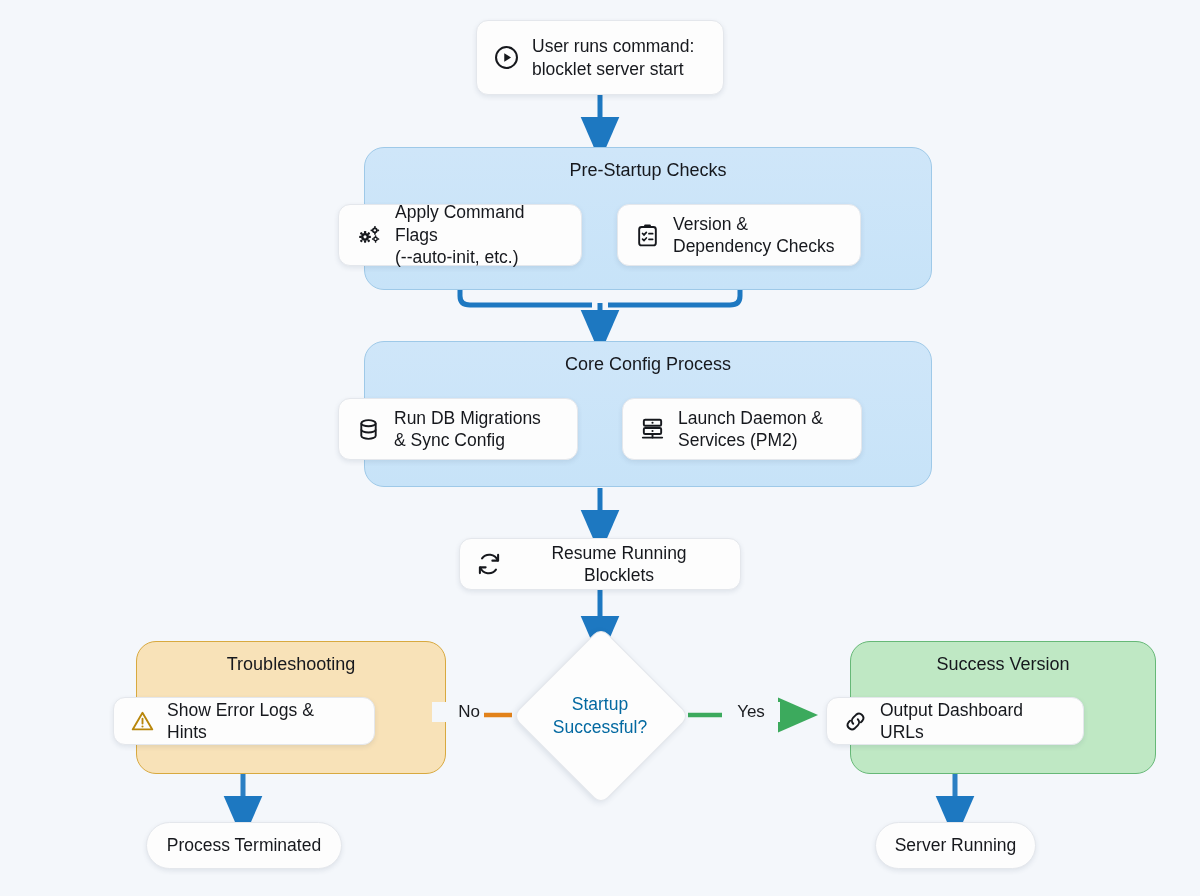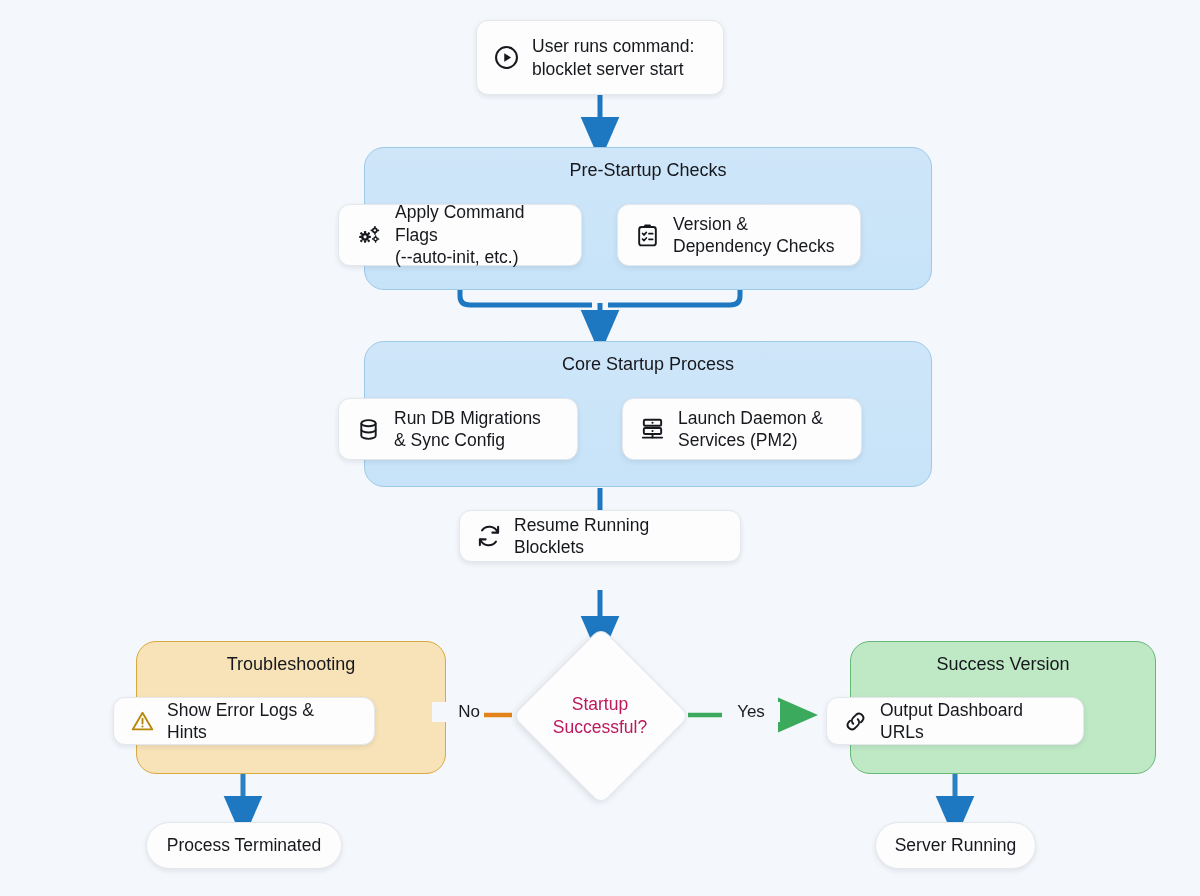--- a/index.html
+++ b/index.html
@@ -90,21 +90,21 @@
     box-shadow: 0 2px 6px rgba(35,55,90,0.12);
     transform: rotate(45deg);
     z-index: 3;
   }
   .diamond-text {
     position: absolute;
     z-index: 4;
     text-align: center;
     font-size: 17.5px;
     line-height: 1.3;
-    color: #be185d;
+    color: #0369a1;
     white-space: pre-line;
     display: flex;
     align-items: center;
     justify-content: center;
   }
 
   
   .edge-label {
     position: absolute;
     z-index: 4;
@@ -213,21 +213,21 @@
         <rect x="17" y="17.2" width="1.3" height="1.4" rx=".35"></rect>
         <rect x="14.5" y="14.8" width="1.4" height="1.3" rx=".35"></rect>
         <rect x="19.4" y="14.8" width="1.4" height="1.3" rx=".35"></rect>
       </g>
     </svg>
     <span class="label">Apply Command Flags
 (--auto-init, etc.)</span>
   </div>
 
   <div class="group blue" style="left:316px; top:341px; width:568px; height:146px;">
-    <div class="group-title">Core Startup Process</div>
+    <div class="group-title">Core Config Process</div>
   </div>
   <div class="node" style="left:338px; top:398px; width:240px; height:62px;">
     <svg class="ico" width="27" height="27" viewBox="0 0 24 24" fill="none" stroke="#16181d" stroke-width="1.7">
       <ellipse cx="12" cy="6.4" rx="6.4" ry="2.7"></ellipse>
       <path d="M5.6 6.4 V17.6 c0 1.5 2.9 2.7 6.4 2.7 s6.4-1.2 6.4-2.7 V6.4"></path>
       <path d="M5.6 12 c0 1.5 2.9 2.7 6.4 2.7 s6.4-1.2 6.4-2.7"></path>
     </svg>
     <span class="label">Run DB Migrations
 &amp; Sync Config</span>
   </div>
@@ -237,21 +237,21 @@
       <rect x="4.3" y="10.6" width="15.4" height="5.4" rx="1.2"></rect>
       <circle cx="12" cy="6" r=".95" fill="#16181d" stroke="none"></circle>
       <circle cx="12" cy="13.3" r=".95" fill="#16181d" stroke="none"></circle>
       <path d="M12 16 V19.2"></path>
       <path d="M3.4 19.2 H20.6"></path>
     </svg>
     <span class="label">Launch Daemon &amp;
 Services (PM2)</span>
   </div>
 
-  <div class="node" style="left:459px; top:510px; width:282px; height:52px;">
+  <div class="node" style="left:459px; top:538px; width:282px; height:52px;text-align:center;">
     <svg class="ico" width="26" height="26" viewBox="0 0 24 24" fill="none" stroke="#16181d" stroke-width="1.9" stroke-linecap="round">
       <path d="M20 8.6 A8.3 8.3 0 0 0 5.6 6.8"></path>
       <path d="M4 15.4 A8.3 8.3 0 0 0 18.4 17.2"></path>
       <path d="M20.4 3.6 V8.9 H15.1" stroke-linejoin="round"></path>
       <path d="M3.6 20.4 V15.1 H8.9" stroke-linejoin="round"></path>
     </svg>
     <span class="label">Resume Running Blocklets</span>
   </div>
 
   <div class="diamond" style="left:538px; top:653px; width:124px; height:124px;"></div>

